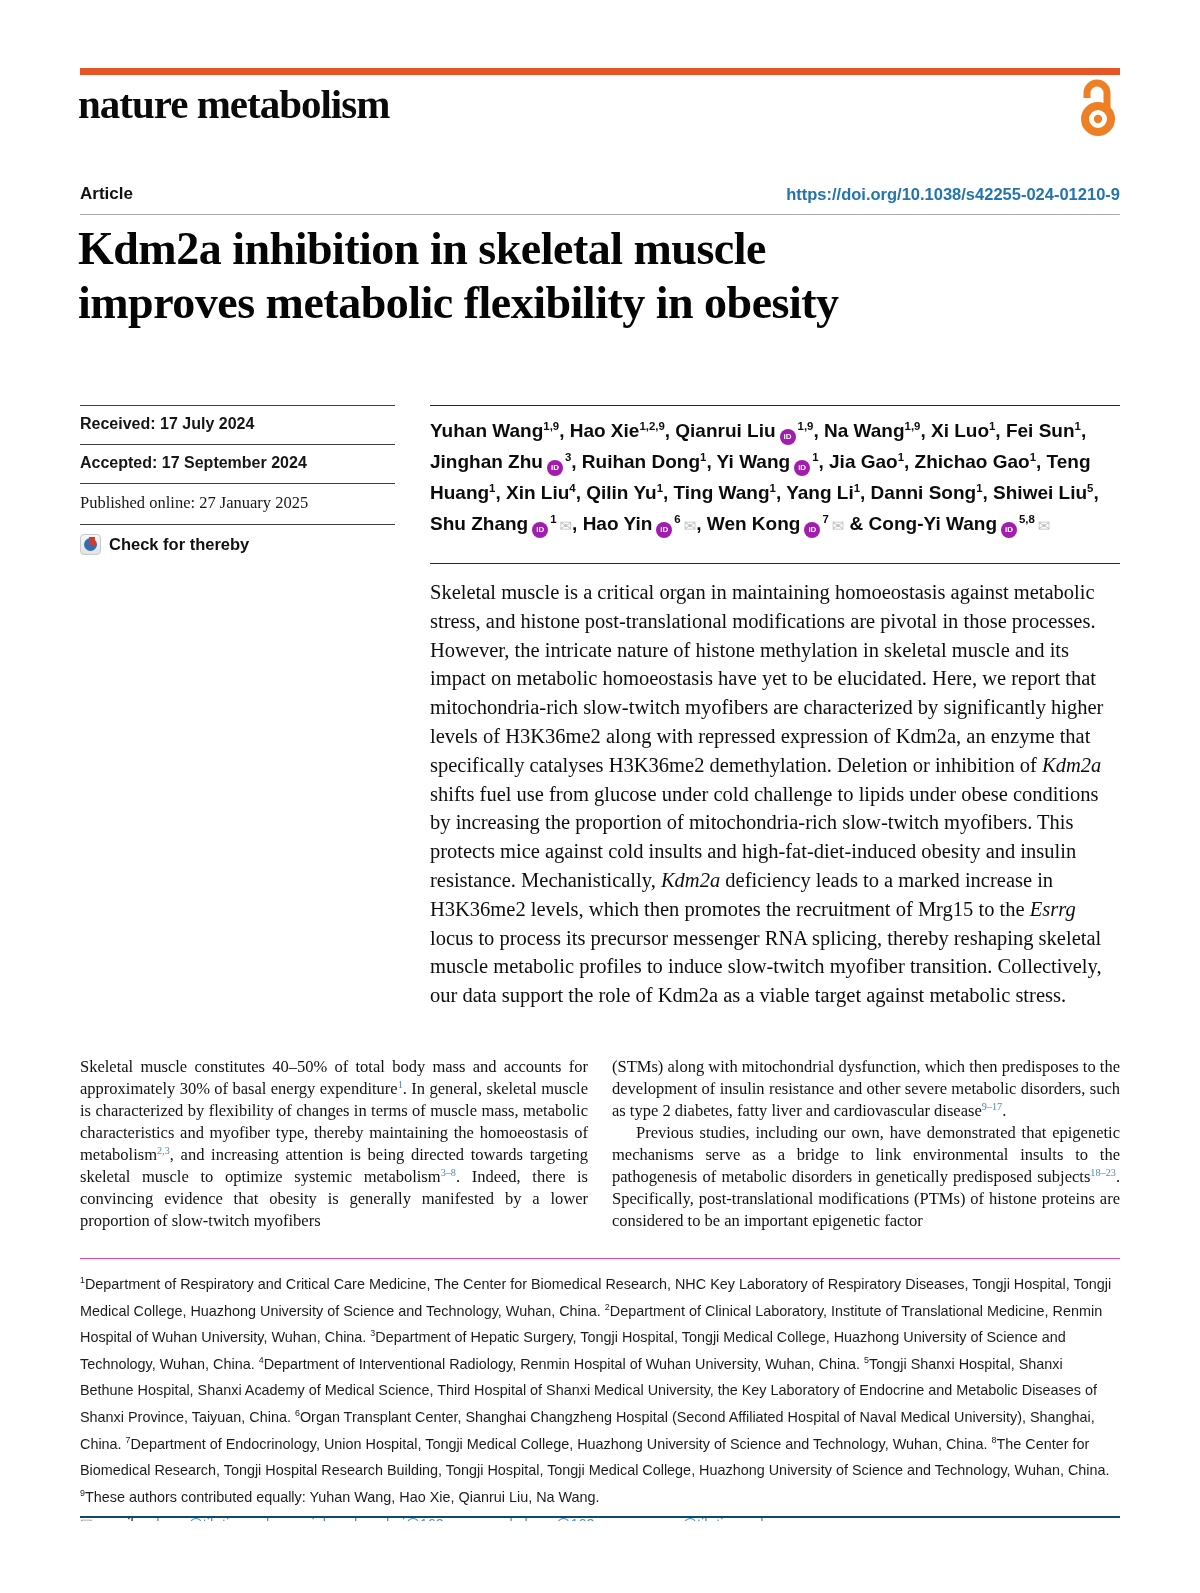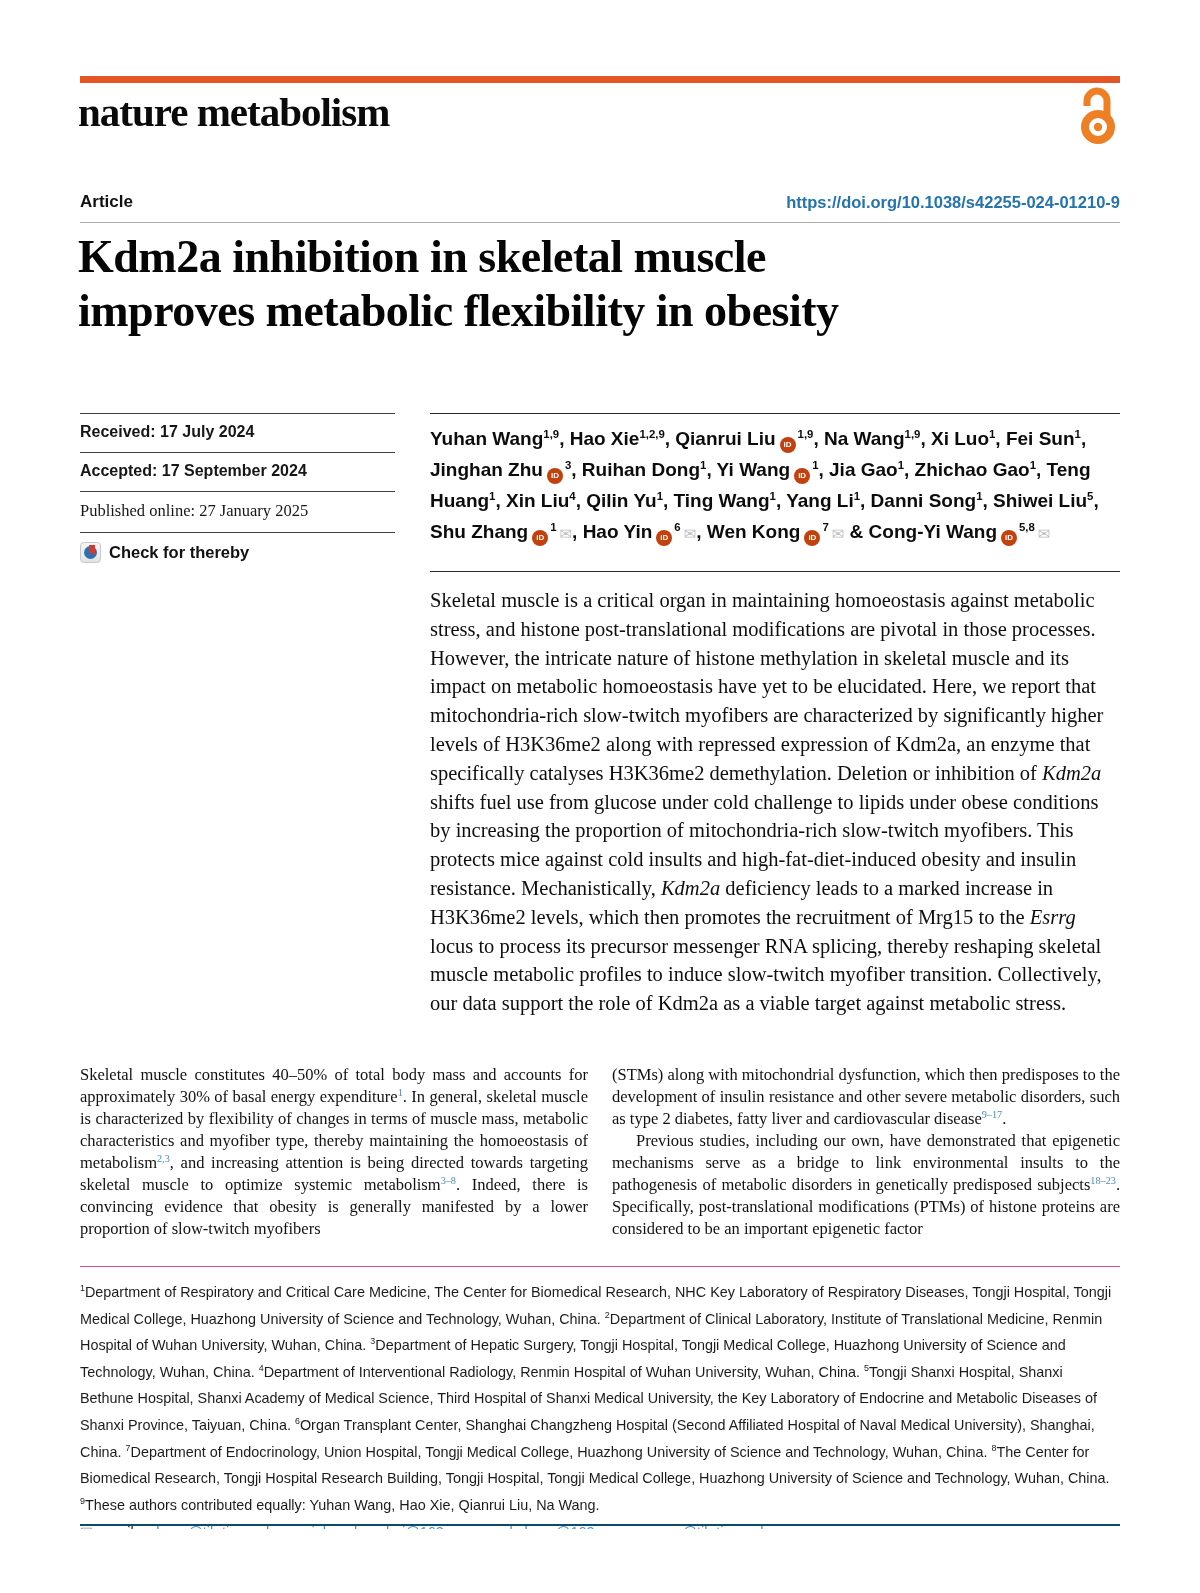--- a/index.html
+++ b/index.html
@@ -1,18 +1,18 @@
 <!DOCTYPE html>
 <html><head>
 <meta charset="utf-8">
 <style>
   * { margin:0; padding:0; box-sizing:border-box; }
   html,body { background:#ffffff; }
   .page {
-    position:relative; width:1200px; height:1521px; margin:8px auto;
+    position:relative; width:1200px; height:1521px; margin:0 auto;
     background:#ffffff; overflow:hidden;
     font-family:"Liberation Sans", sans-serif; color:#000;padding-left:27px;
   }
   .serif { font-family:"Liberation Serif", serif; }
 
   
   .topbar { position:absolute; left:80px; right:80px; top:68px; height:7px; background:#e65525; }
   .masthead {
     position:absolute; left:78px; top:80px;
     font-family:"Liberation Serif", serif; font-weight:700;
@@ -61,21 +61,21 @@
   
   .body-section { position:absolute; left:80px; right:80px; top:1056px; display:flex; gap:24px; }
   .body-col { flex:1; font-family:"Liberation Serif", serif; font-size:16.5px; line-height:22px;
     color:#111; text-align:justify; }
   .body-p.indent { text-indent:24px; }
   sup.ref { color:#4e8ab8; font-size:0.62em; line-height:0; cursor:pointer; }
 
   
   .icon-orcid {
     display:inline-flex; align-items:center; justify-content:center;
-    width:16px; height:16px; border-radius:50%; background:#c2410c;
+    width:16px; height:16px; border-radius:50%; background:#a21caf;
     color:#fff; font-size:8px; font-weight:700; font-family:"Liberation Sans", sans-serif;
     vertical-align:-2px; margin:0 2px 0 4px; letter-spacing:0;
   }
   .icon-envelope { color:#bdbdbd; font-size:15px; font-weight:400; margin-left:3px; vertical-align:-1px; }
   .fn-envelope { color:#9c9c9c; font-size:15px; margin-right:2px; }
 
   
   .footnote-section {
     position:absolute; left:80px; right:80px; top:1258px;
     border-top:1px solid #ec4899; padding-top:12px;

